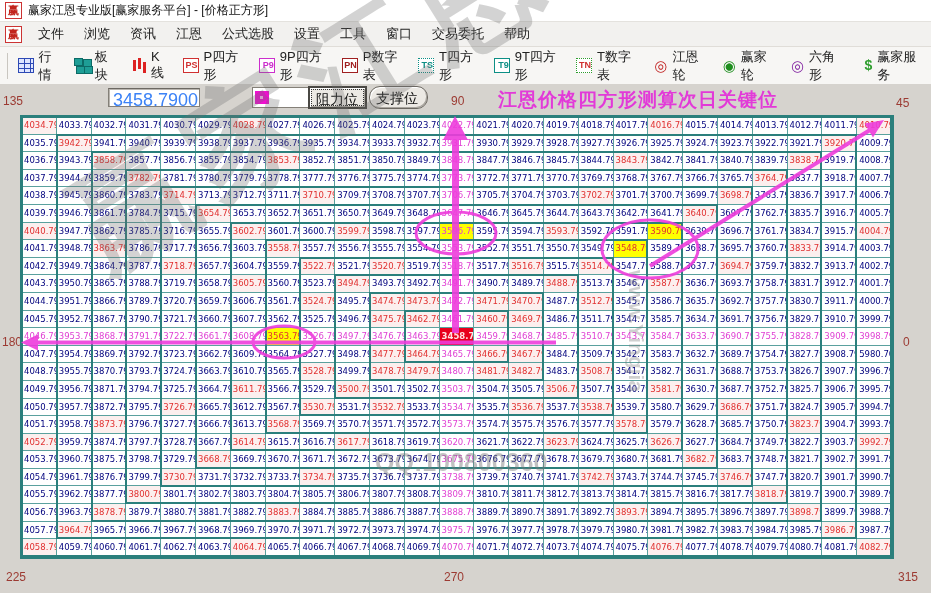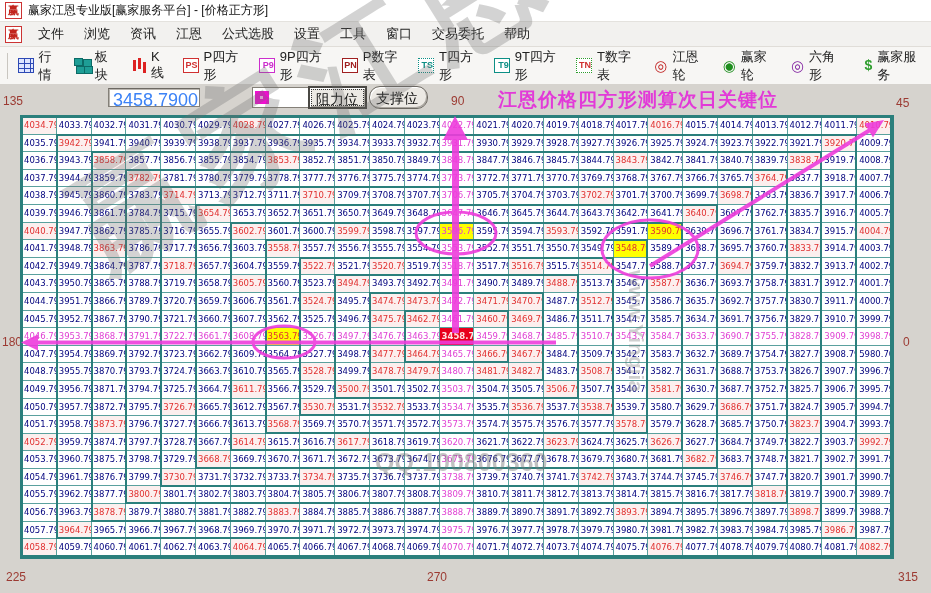--- a/index.html
+++ b/index.html
@@ -183,21 +183,21 @@
     <button class="push-btn focused" style="left:308px;width:59px;">阻力位</button>
     <button class="push-btn" style="left:369px;width:59px;border-radius:11px;">支撑位</button>
     <span class="corner-label" style="left:451px;top:10px;">90</span>
     <span id="heading">江恩价格四方形测算次日关键位</span>
     <span class="corner-label" style="left:896px;top:12px;">45</span>
   </div>
 
   <span class="corner-label" style="left:2px;top:335px;">180</span>
   <span class="corner-label" style="left:903px;top:335px;">0</span>
   <span class="corner-label" style="left:6px;top:570px;">225</span>
-  <span class="corner-label" style="left:427px;top:570px;">270</span>
+  <span class="corner-label" style="left:444px;top:570px;">270</span>
   <span class="corner-label" style="left:898px;top:570px;">315</span>
 
   <div id="grid-wrap">
     <div id="price-grid">
         <div class="cell red">4034.79</div>
         <div class="cell">4033.79</div>
         <div class="cell">4032.79</div>
         <div class="cell">4031.79</div>
         <div class="cell">4030.79</div>
         <div class="cell">4029.79</div>

